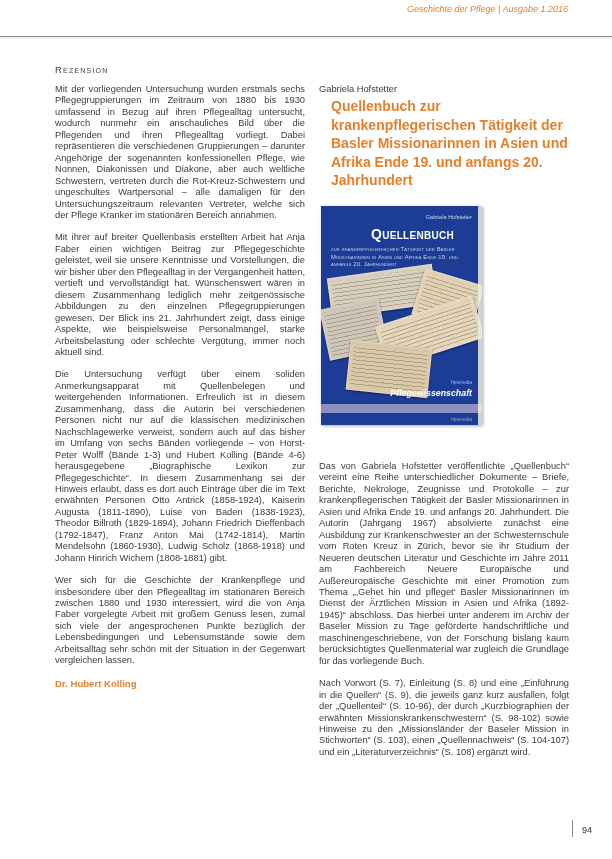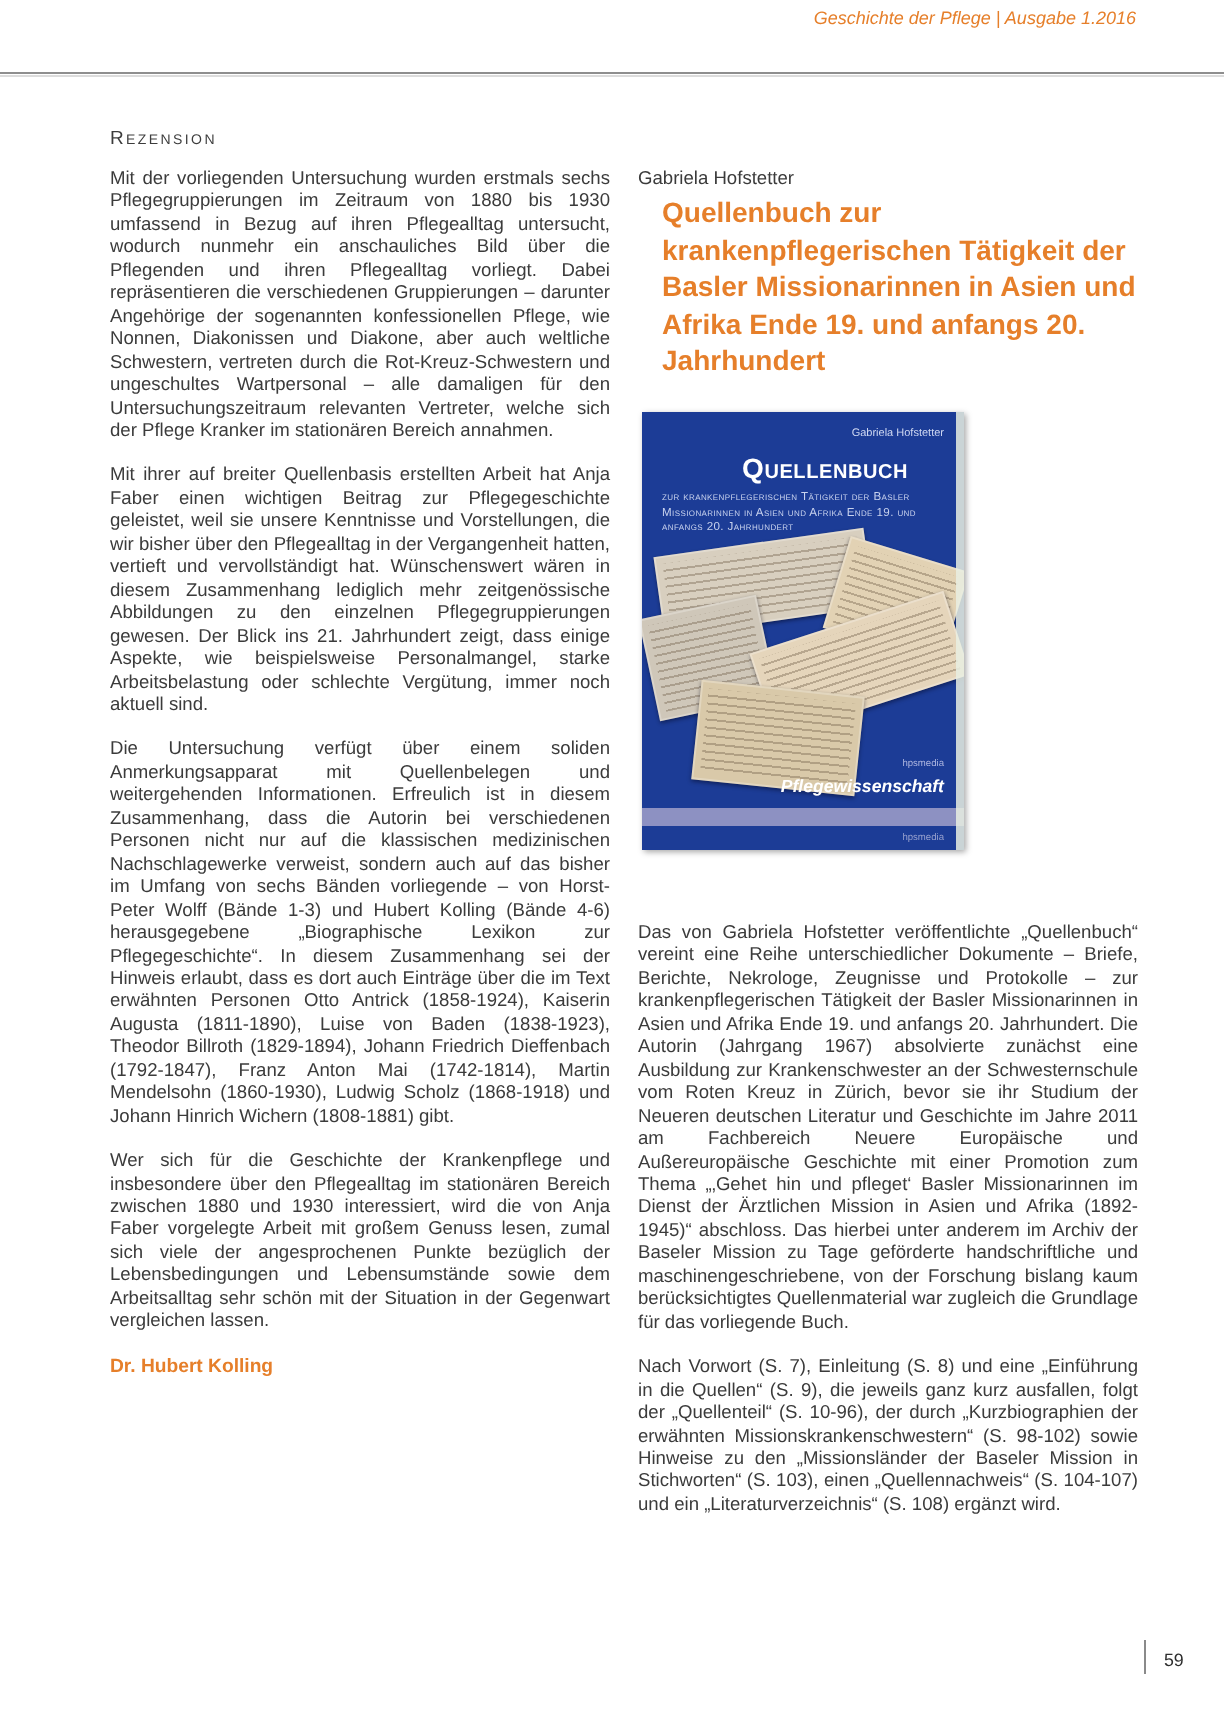--- a/index.html
+++ b/index.html
@@ -172,15 +172,15 @@
     </div>
 
 
     <div class="right-paras">
       <p class="body-p">Das von Gabriela Hofstetter veröffentlichte „Quellenbuch“ vereint eine Reihe unterschiedlicher Dokumente – Briefe, Berichte, Nekrologe, Zeugnisse und Protokolle – zur krankenpflegerischen Tätigkeit der Basler Missionarinnen in Asien und Afrika Ende 19. und anfangs 20. Jahrhundert. Die Autorin (Jahrgang 1967) absolvierte zunächst eine Ausbildung zur Krankenschwester an der Schwesternschule vom Roten Kreuz in Zürich, bevor sie ihr Studium der Neueren deutschen Literatur und Geschichte im Jahre 2011 am Fachbereich Neuere Europäische und Außereuropäische Geschichte mit einer Promotion zum Thema „‚Gehet hin und pfleget‘ Basler Missionarinnen im Dienst der Ärztlichen Mission in Asien und Afrika (1892-1945)“ abschloss. Das hierbei unter anderem im Archiv der Baseler Mission zu Tage geförderte handschriftliche und maschinengeschriebene, von der Forschung bislang kaum berücksichtigtes Quellenmaterial war zugleich die Grundlage für das vorliegende Buch.</p>
       <p class="body-p">Nach Vorwort (S. 7), Einleitung (S. 8) und eine „Einführung in die Quellen“ (S. 9), die jeweils ganz kurz ausfallen, folgt der „Quellenteil“ (S. 10-96), der durch „Kurzbiographien der erwähnten Missionskrankenschwestern“ (S. 98-102) sowie Hinweise zu den „Missionsländer der Baseler Mission in Stichworten“ (S. 103), einen „Quellennachweis“ (S. 104-107) und ein „Literaturverzeichnis“ (S. 108) ergänzt wird.</p>
     </div>
   </div>
 
   <div class="footer-sep"></div>
-  <div class="footer-page">59</div>
+  <div class="footer-page">94</div>
 
 </div>
 
 </body></html>

